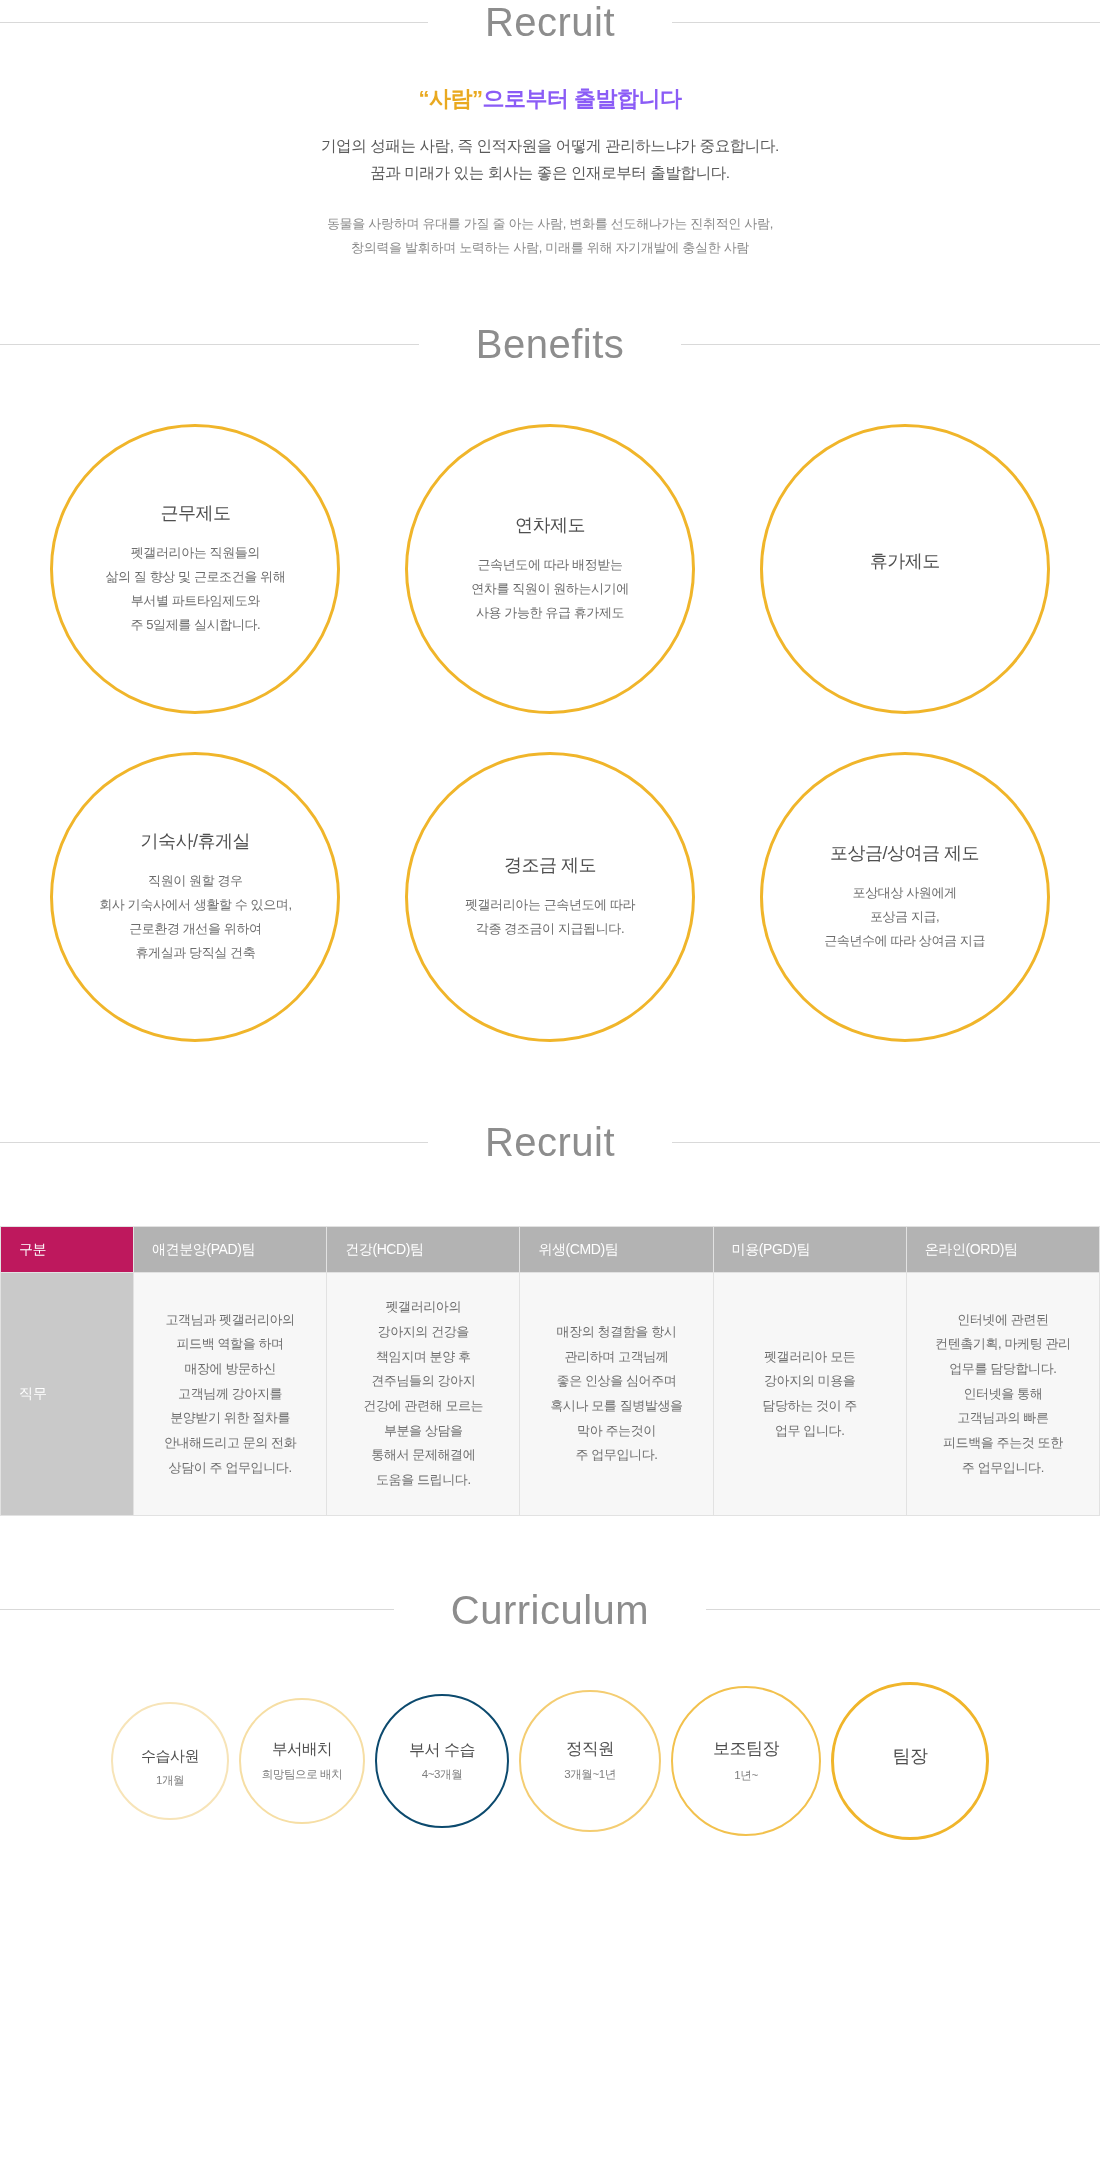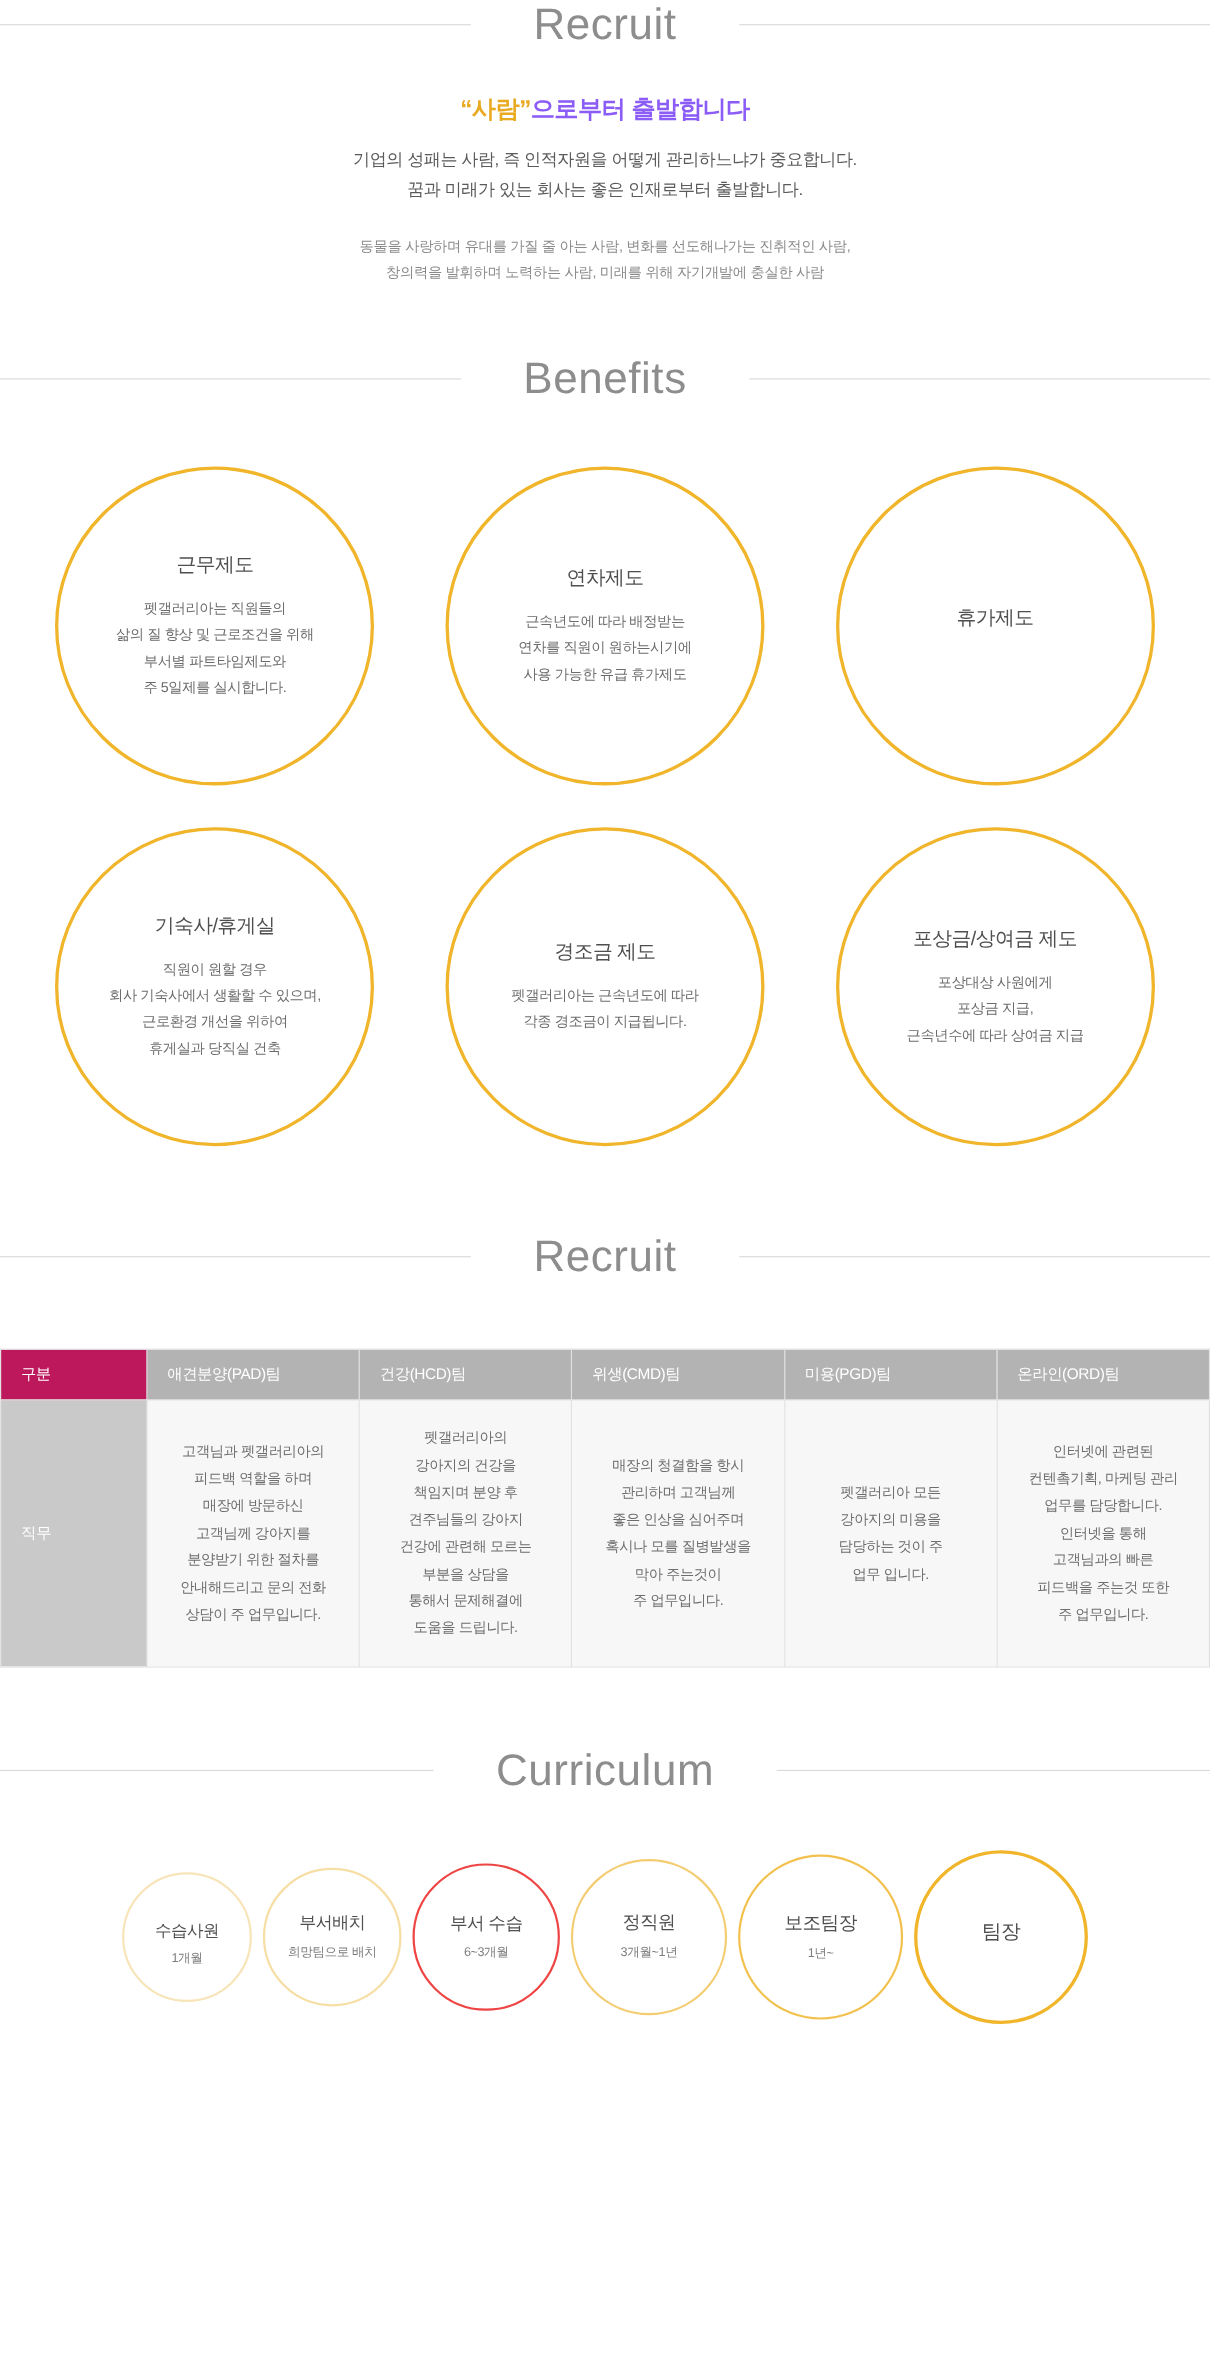--- a/index.html
+++ b/index.html
@@ -329,23 +329,23 @@
 
   <div class="curriculum-row">
     <div class="step" style="width:118px;height:118px;border:2px solid #f7e4b8;">
       <div class="s-title" style="font-size:15px;margin-top:13px;">수습사원</div>
       <div class="s-sub" style="font-size:11.5px;">1개월</div>
     </div>
     <div class="step" style="width:126px;height:126px;border:2px solid #f6dea4;">
       <div class="s-title" style="font-size:15.5px;">부서배치</div>
       <div class="s-sub" style="font-size:11.5px;">희망팀으로 배치</div>
     </div>
-    <div class="step" style="width:134px;height:134px;border:2px solid #ef4444;">
+    <div class="step" style="width:134px;height:134px;border:2px solid #0c4a6e;">
       <div class="s-title" style="font-size:16px;">부서 수습</div>
-      <div class="s-sub" style="font-size:11.5px;">6~3개월</div>
+      <div class="s-sub" style="font-size:11.5px;">4~3개월</div>
     </div>
     <div class="step" style="width:142px;height:142px;border:2px solid #f4cd72;">
       <div class="s-title" style="font-size:16.5px;">정직원</div>
       <div class="s-sub" style="font-size:11.5px;">3개월~1년</div>
     </div>
     <div class="step" style="width:150px;height:150px;border:2px solid #f2c14d;">
       <div class="s-title" style="font-size:17px;">보조팀장</div>
       <div class="s-sub" style="font-size:11.5px;">1년~</div>
     </div>
     <div class="step" style="width:158px;height:158px;border:3px solid #f0b52a;">

